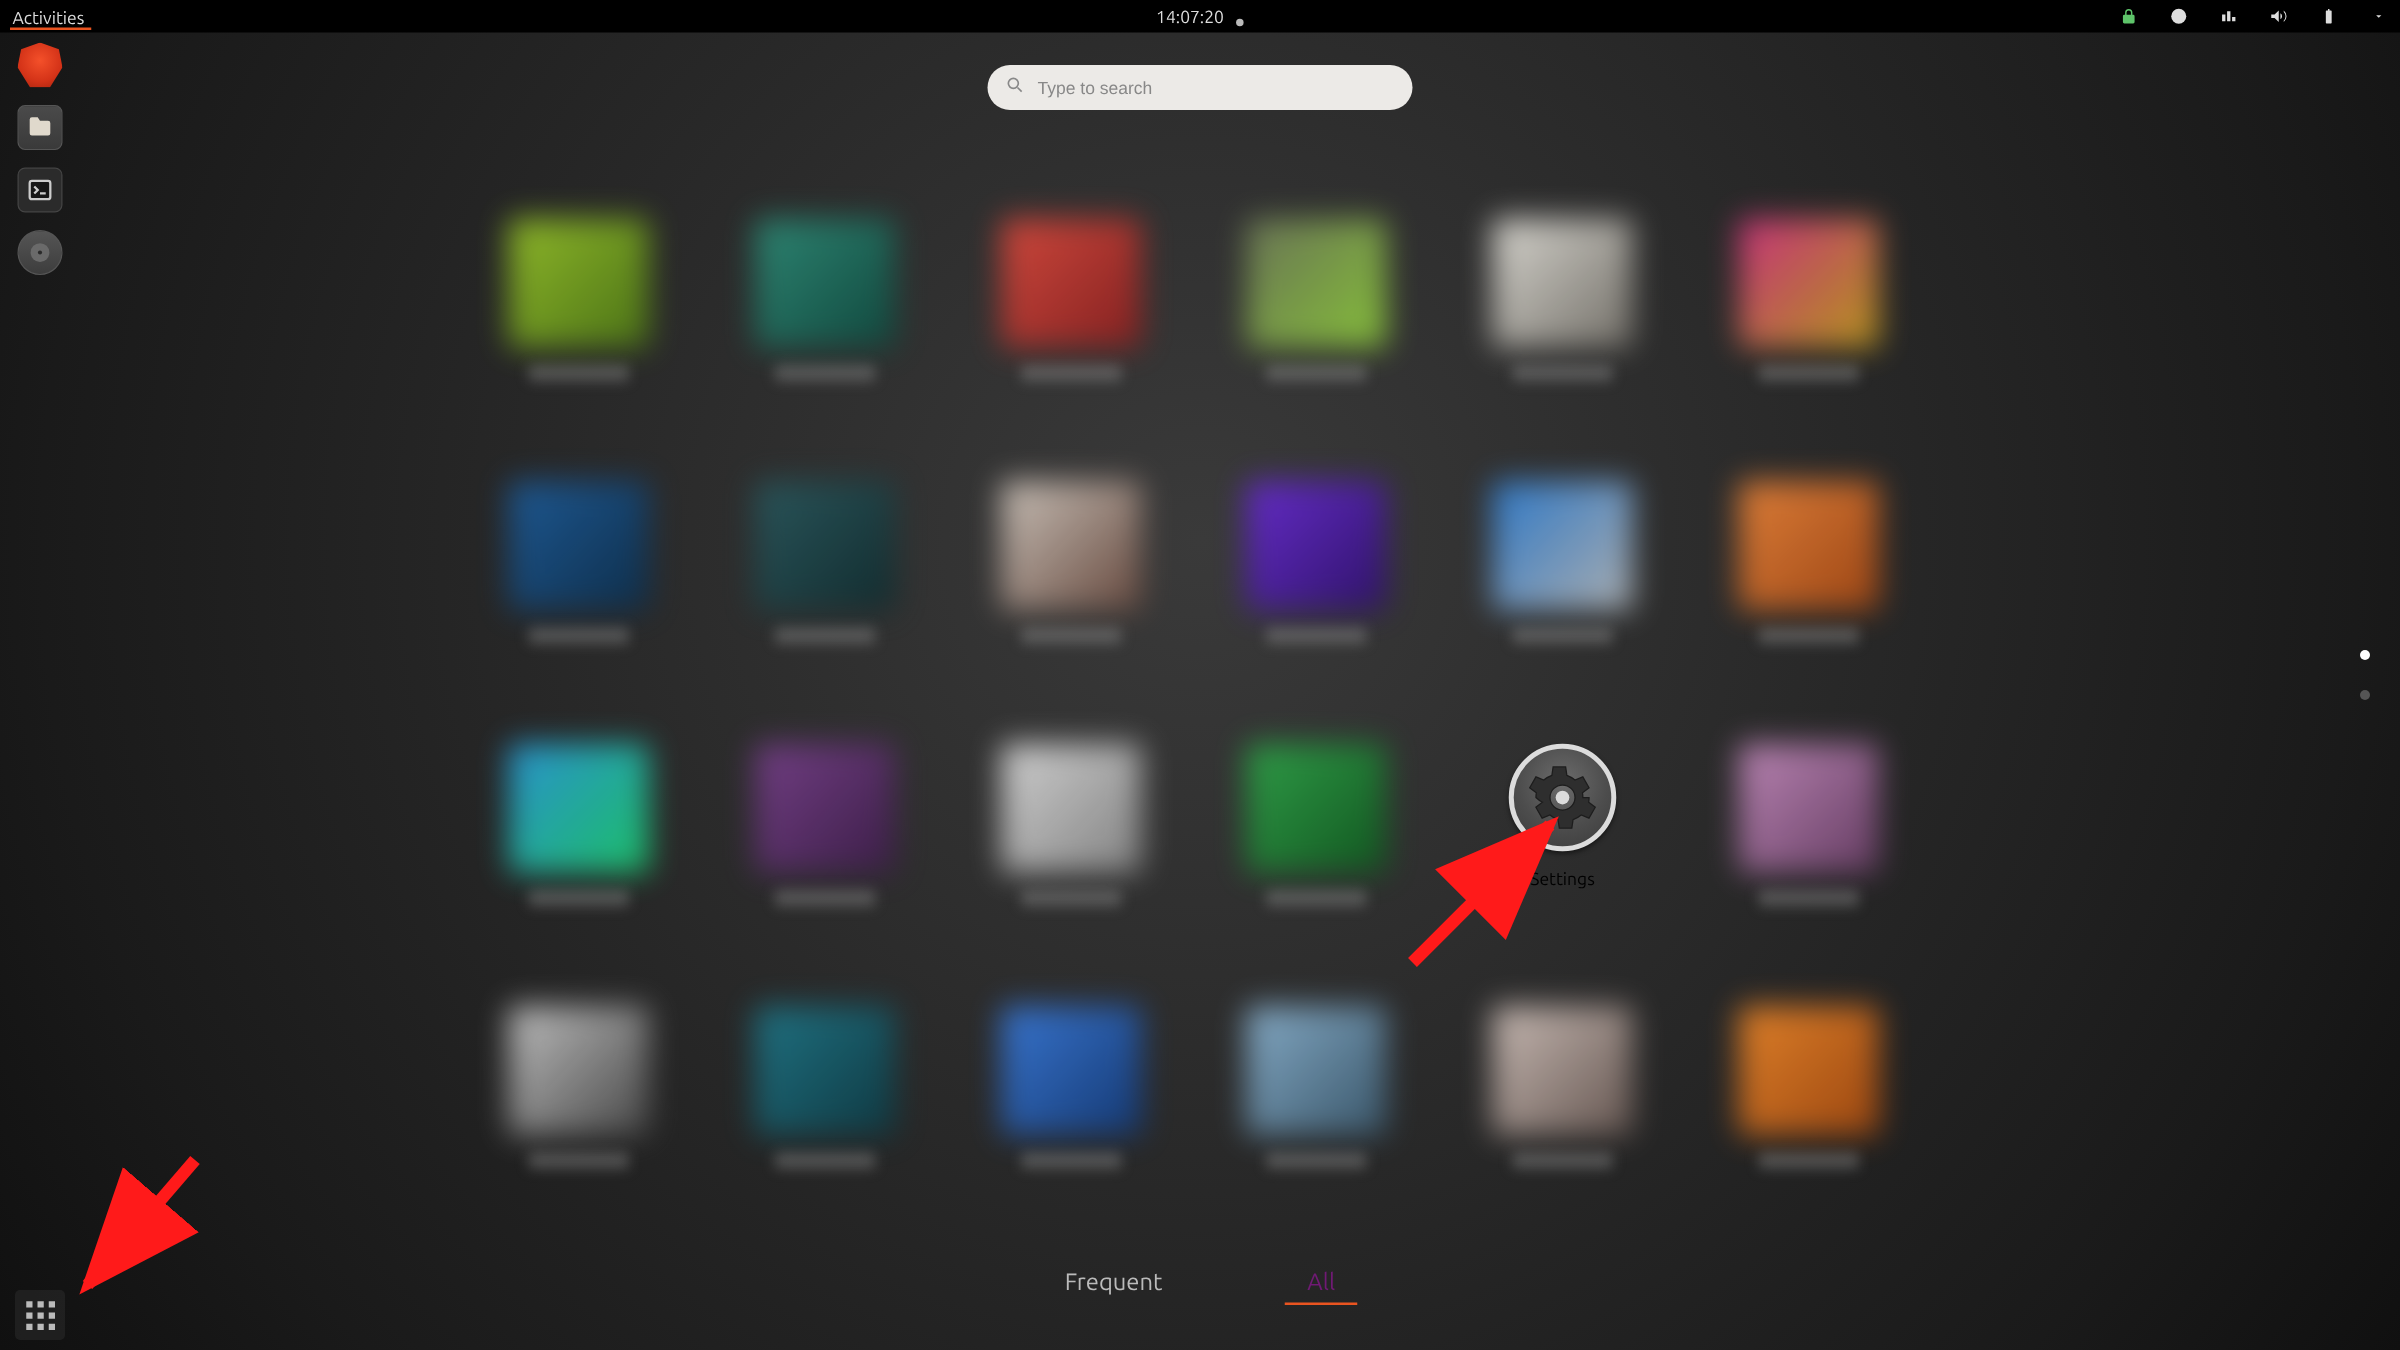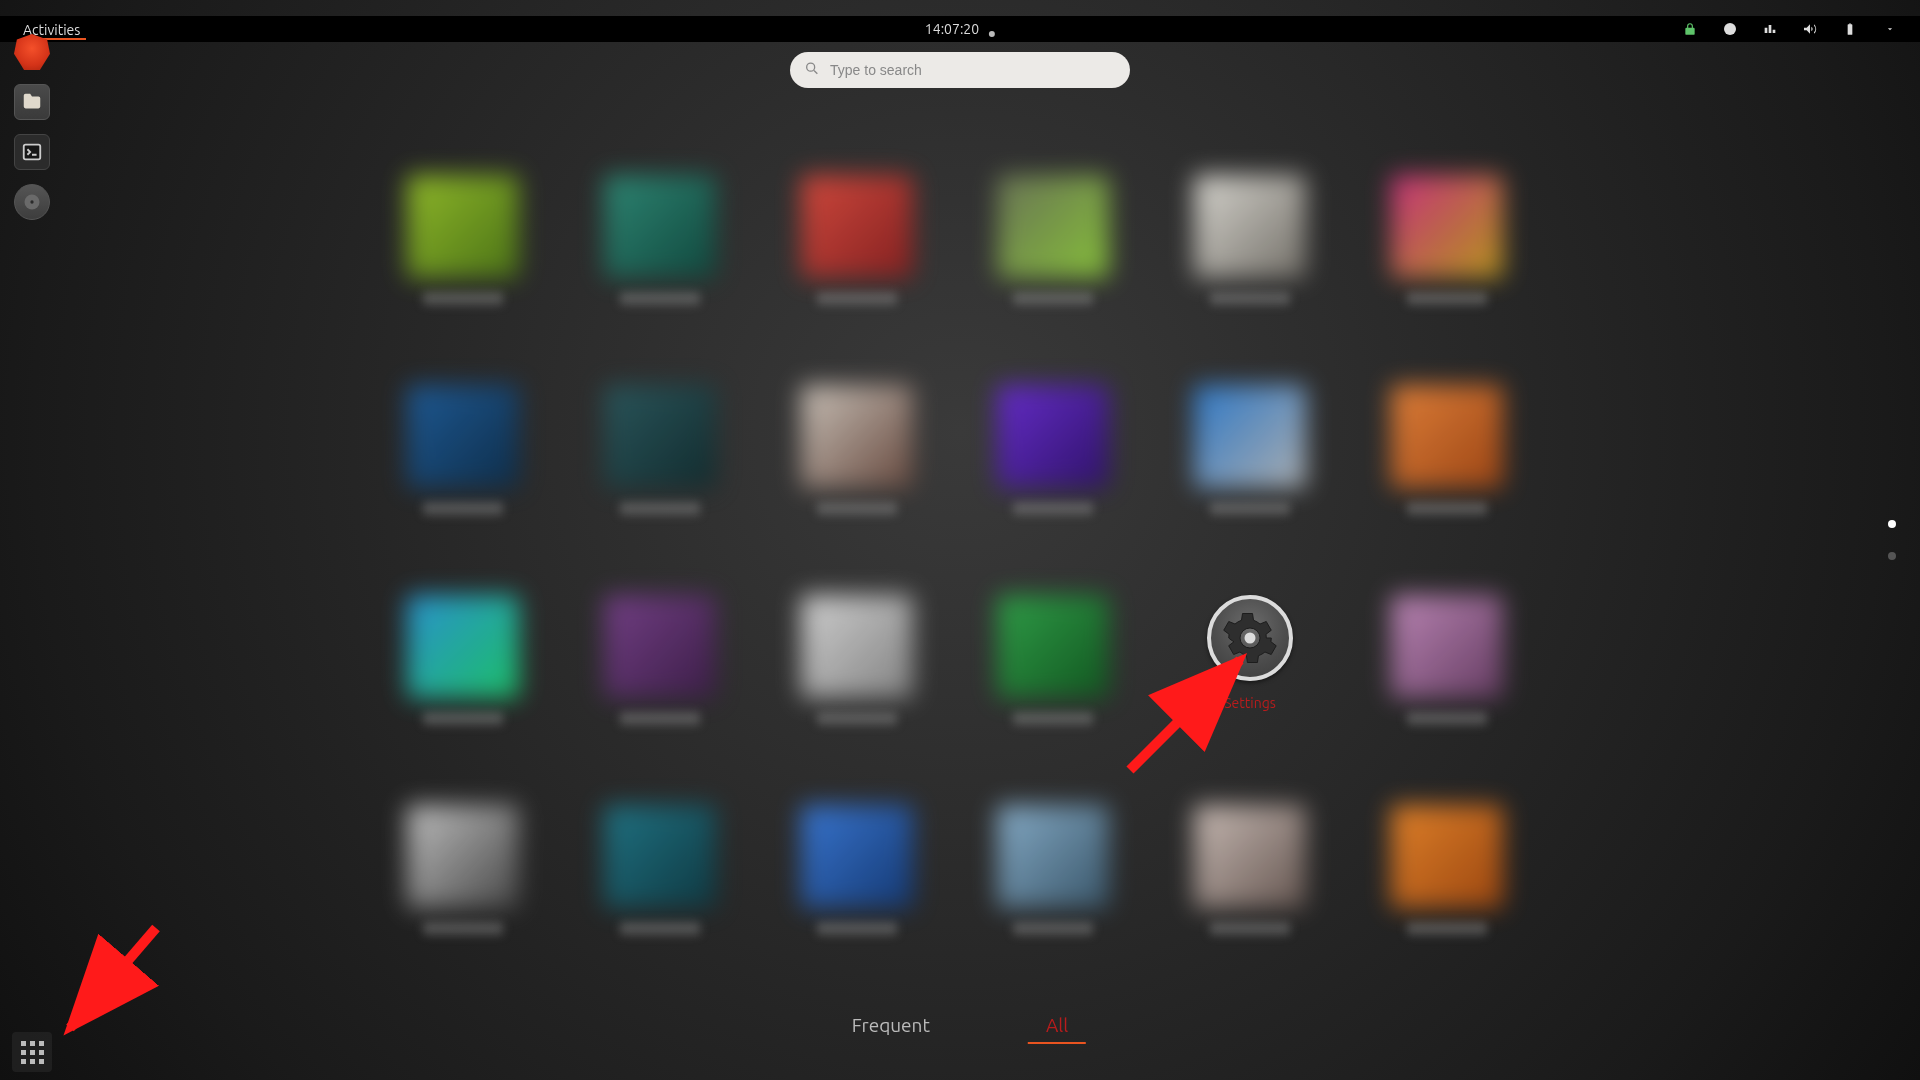--- a/index.html
+++ b/index.html
@@ -9,28 +9,28 @@
   overflow: hidden;
   font-family: Ubuntu, Cantarell, "Segoe UI", sans-serif;
   background: radial-gradient(circle at 50% 40%, #3a3a3a 0%, #1a1a1a 80%, #101010 100%);
   color: #eee;
   position: relative;
 }
 
 
 .topbar {
   position: absolute;
-  top: 16px; left: 0; right: 0;
+  top: 0; left: 0; right: 0;
   height: 26px;
   background: #000;
   display: flex;
   align-items: center;
   font-size: 14px;
   color: #ddd;
-  padding: 0 21px;
+  padding: 0 8px;
 }
 .topbar .activities {
   padding: 3px 6px 0 2px;
   border-bottom: 2px solid #e95420; 
 }
 .topbar .clock {
   position: absolute;
   left: 50%;
   transform: translateX(-50%);
   display: flex;
@@ -140,21 +140,21 @@
   border-radius: 6px;
 }
 .label-blur {
   width: 80px; height: 14px;
   filter: blur(5px);
   background: rgba(150,150,150,0.4);
   border-radius: 2px;
 }
 .app-label {
   font-size: 14px;
-  color: #b91c1c;
+  color: #000000;
   text-align: center;
 }
 
 
 .settings-icon {
   width: 86px; height: 86px;
   border-radius: 50%;
   background: radial-gradient(circle at 50% 35%, #6c6c6c 0%, #4d4d4d 55%, #3a3a3a 100%);
   border: 4px solid #dcdcdc;
   display: flex; align-items: center; justify-content: center;
@@ -170,21 +170,21 @@
   transform: translateX(-50%);
   display: flex;
   gap: 80px;
   font-size: 19px;
 }
 .bottom-tabs .tab {
   padding: 6px 18px;
   color: #bbb;
 }
 .bottom-tabs .tab.active {
-  color: #b91c1c;
+  color: #701a75;
   border-bottom: 2px solid #e95420;
 }
 
 
 .page-dots {
   position: absolute;
   right: 24px;
   top: 50%;
   transform: translateY(-50%);
   display: flex;

